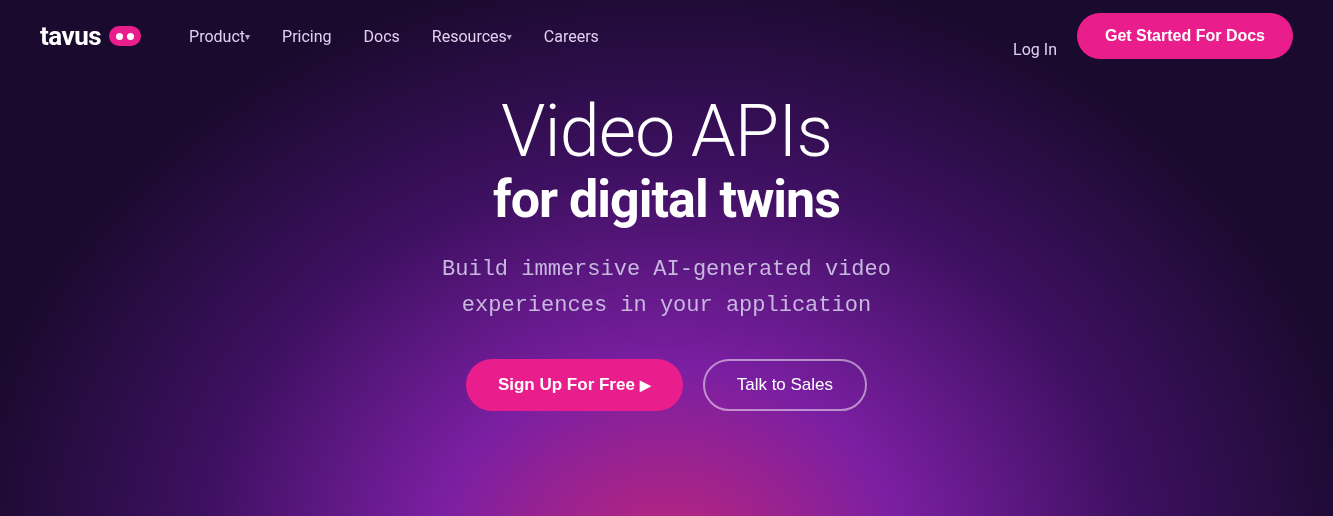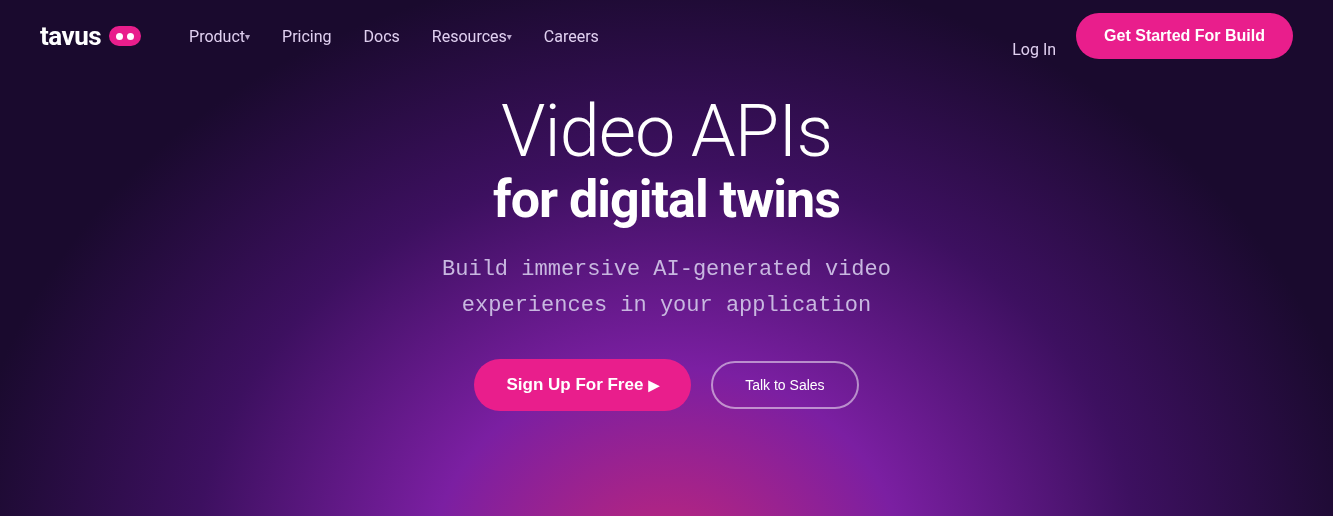--- a/index.html
+++ b/index.html
@@ -184,21 +184,21 @@
     .btn-signup .arrow {
       font-size: 14px;
     }
 
     .btn-sales {
       background: transparent;
       color: white;
       border: 2px solid rgba(255,255,255,0.5);
       border-radius: 50px;
       padding: 14px 32px;
-      font-size: 14px;
+      font-size: 17px;
       font-weight: 500;
       cursor: pointer;
     }
   </style>
 </head>
 <body>
 
 <div class="page-wrapper">
 
   <nav class="navbar">
@@ -235,21 +235,21 @@
         <li>
           <a href="#">
             <span>Careers</span>
           </a>
         </li>
       </ul>
     </div>
 
     <div class="navbar-right">
       <a href="#" class="login-link">Log In</a>
-      <button class="cta-button-primary">Get Started For Build</button>
+      <button class="cta-button-primary">Get Started For Docs</button>
     </div>
   </nav>
 
   <section class="hero">
     <h1 class="hero-title">Video APIs</h1>
     <h1 class="hero-title-bold">for digital twins</h1>
     <p class="hero-subtitle">
       <span>Build immersive AI-generated video</span><br>
       <span>experiences in your application</span>
     </p>

